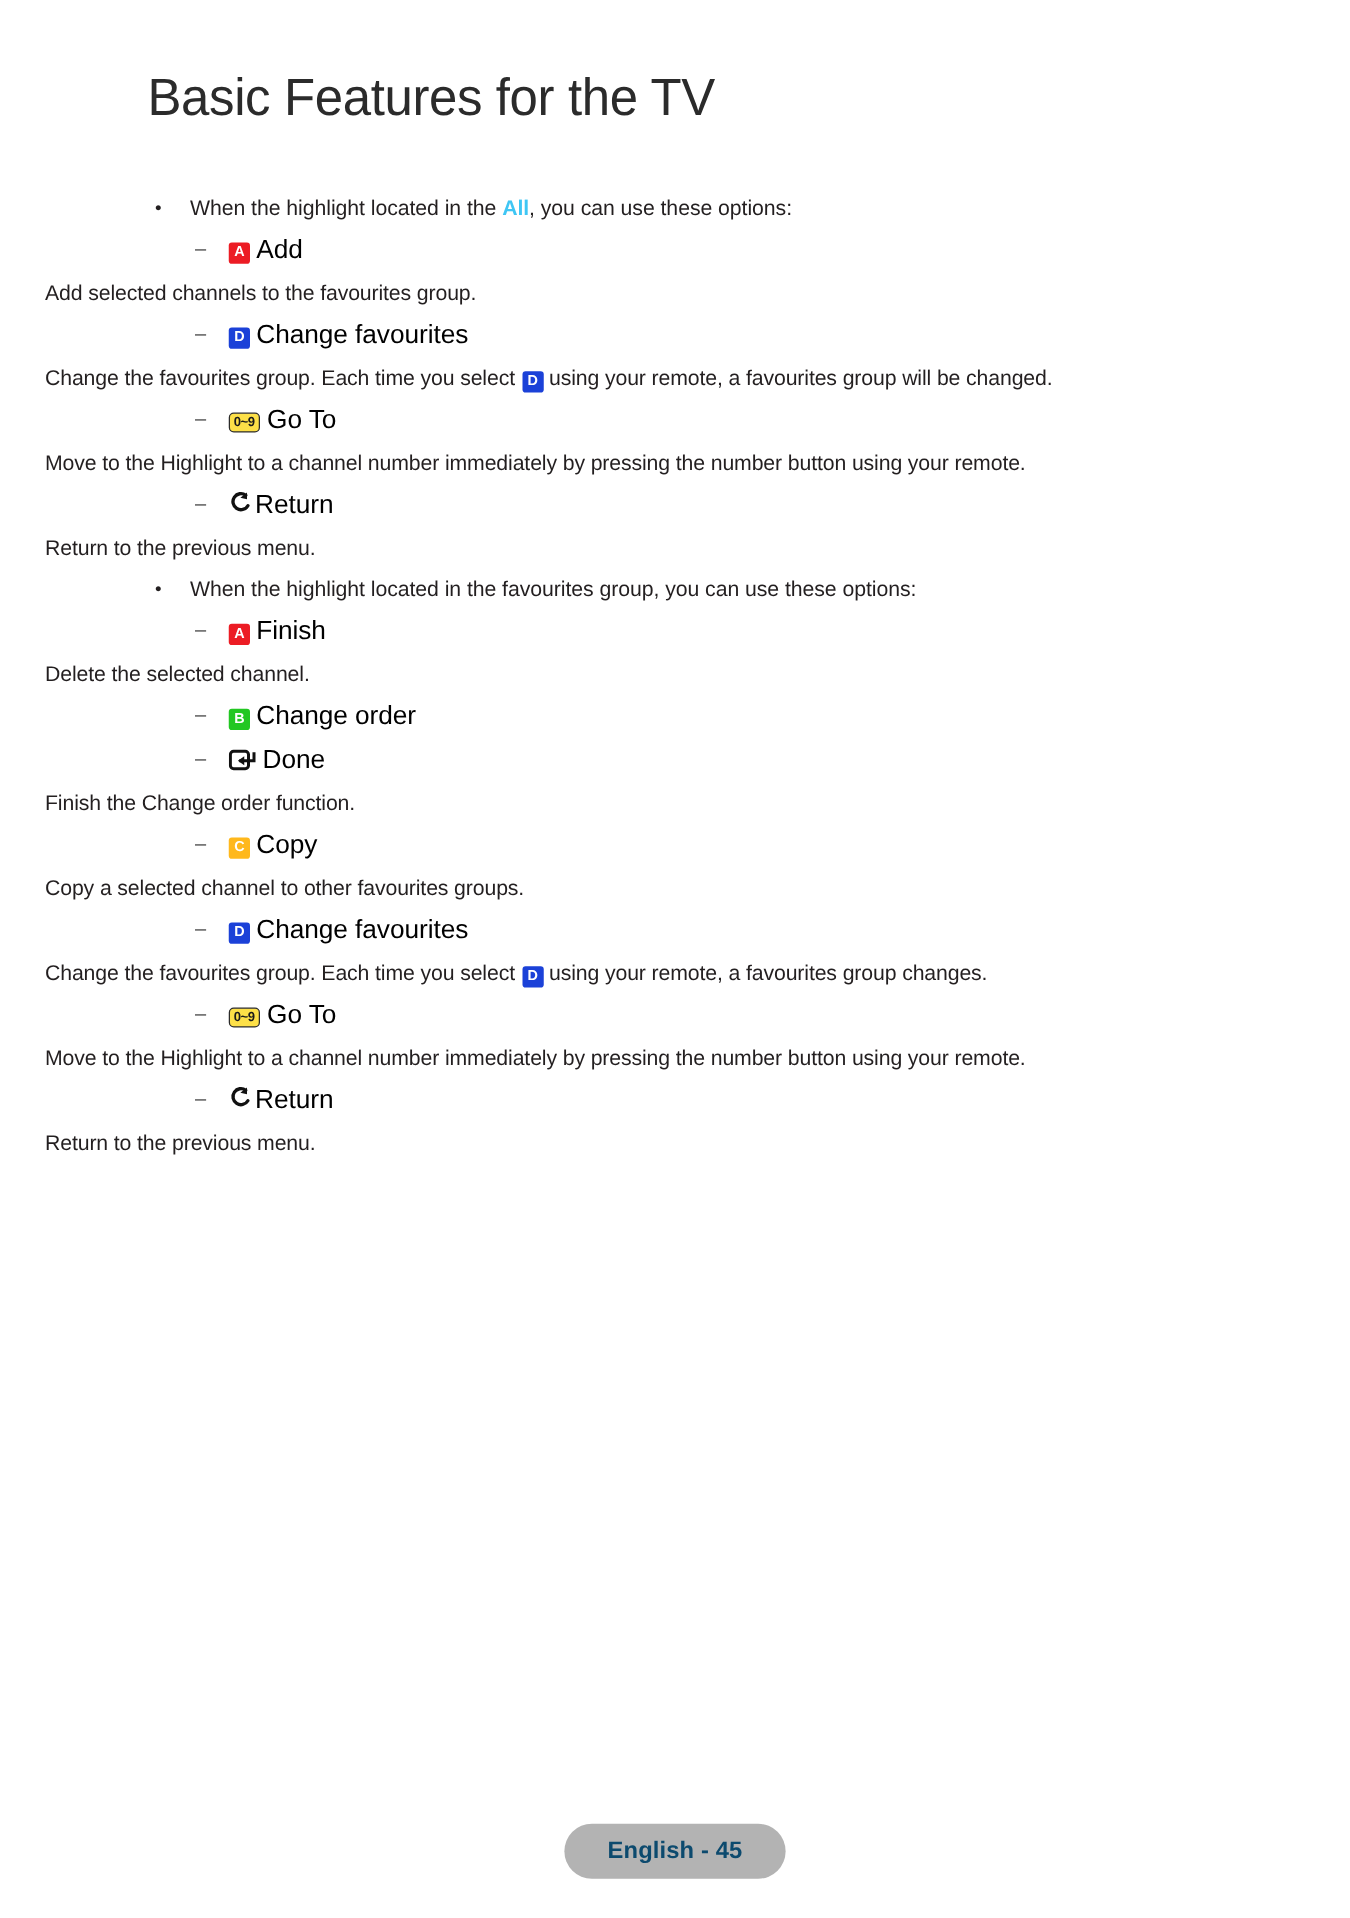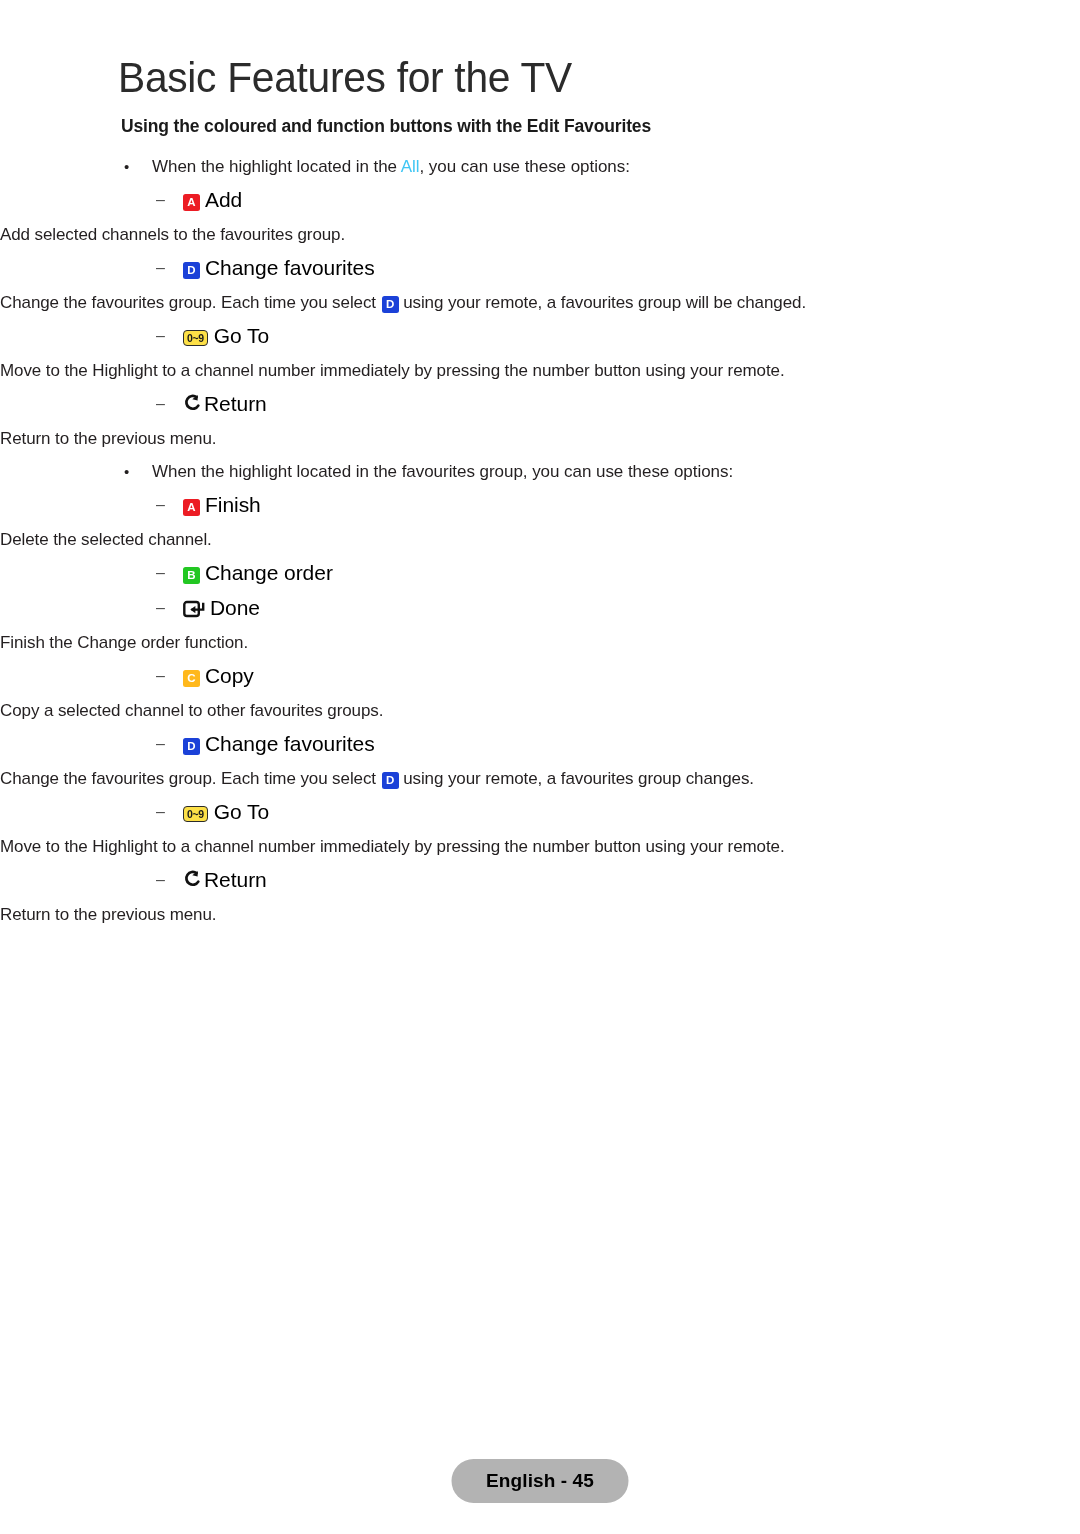--- a/index.html
+++ b/index.html
@@ -103,23 +103,24 @@
     vertical-align: baseline;
   }
 
   
   .desc-row {
     font-size: 17px;
     color: #231f20;
     line-height: 33px;
     white-space: nowrap;
     letter-spacing: -0.1px;
-  }
-
-  .cyan { color: #3fc6f4; }
+    margin-left: 36px;
+  }
+
+  .cyan { color: #3fc6f4; font-weight: bold; }
 
   
   .keycap {
     display: inline-block;
     width: 17px;
     height: 17px;
     line-height: 17px;
     text-align: center;
     font-size: 11.5px;
     font-weight: bold;
@@ -182,32 +183,31 @@
     height: 44px;
     background: #b3b3b3;
     border-radius: 22px;
     display: flex;
     align-items: center;
     justify-content: center;
   }
   .footer-label {
     font-size: 19px;
     font-weight: bold;
-    color: #000000;
+    color: #0c4a6e;
     letter-spacing: 0.1px;
   }
 </style>
 </head>
 <body>
 
 <div class="page">
 
   <div class="page-title">Basic Features for the TV</div>
 
-  <div class="section-heading">Using the coloured and function buttons with the Edit Favourites</div>
 
   <div class="content">
 
     <div class="row bullet-row">
       <span class="bullet-mark">•</span>
       <span>When the highlight located in the </span><span class="cyan">All</span><span>, you can use these options:</span>
     </div>
 
     <div class="row opt-row">
       <span class="dash-mark">–</span>

